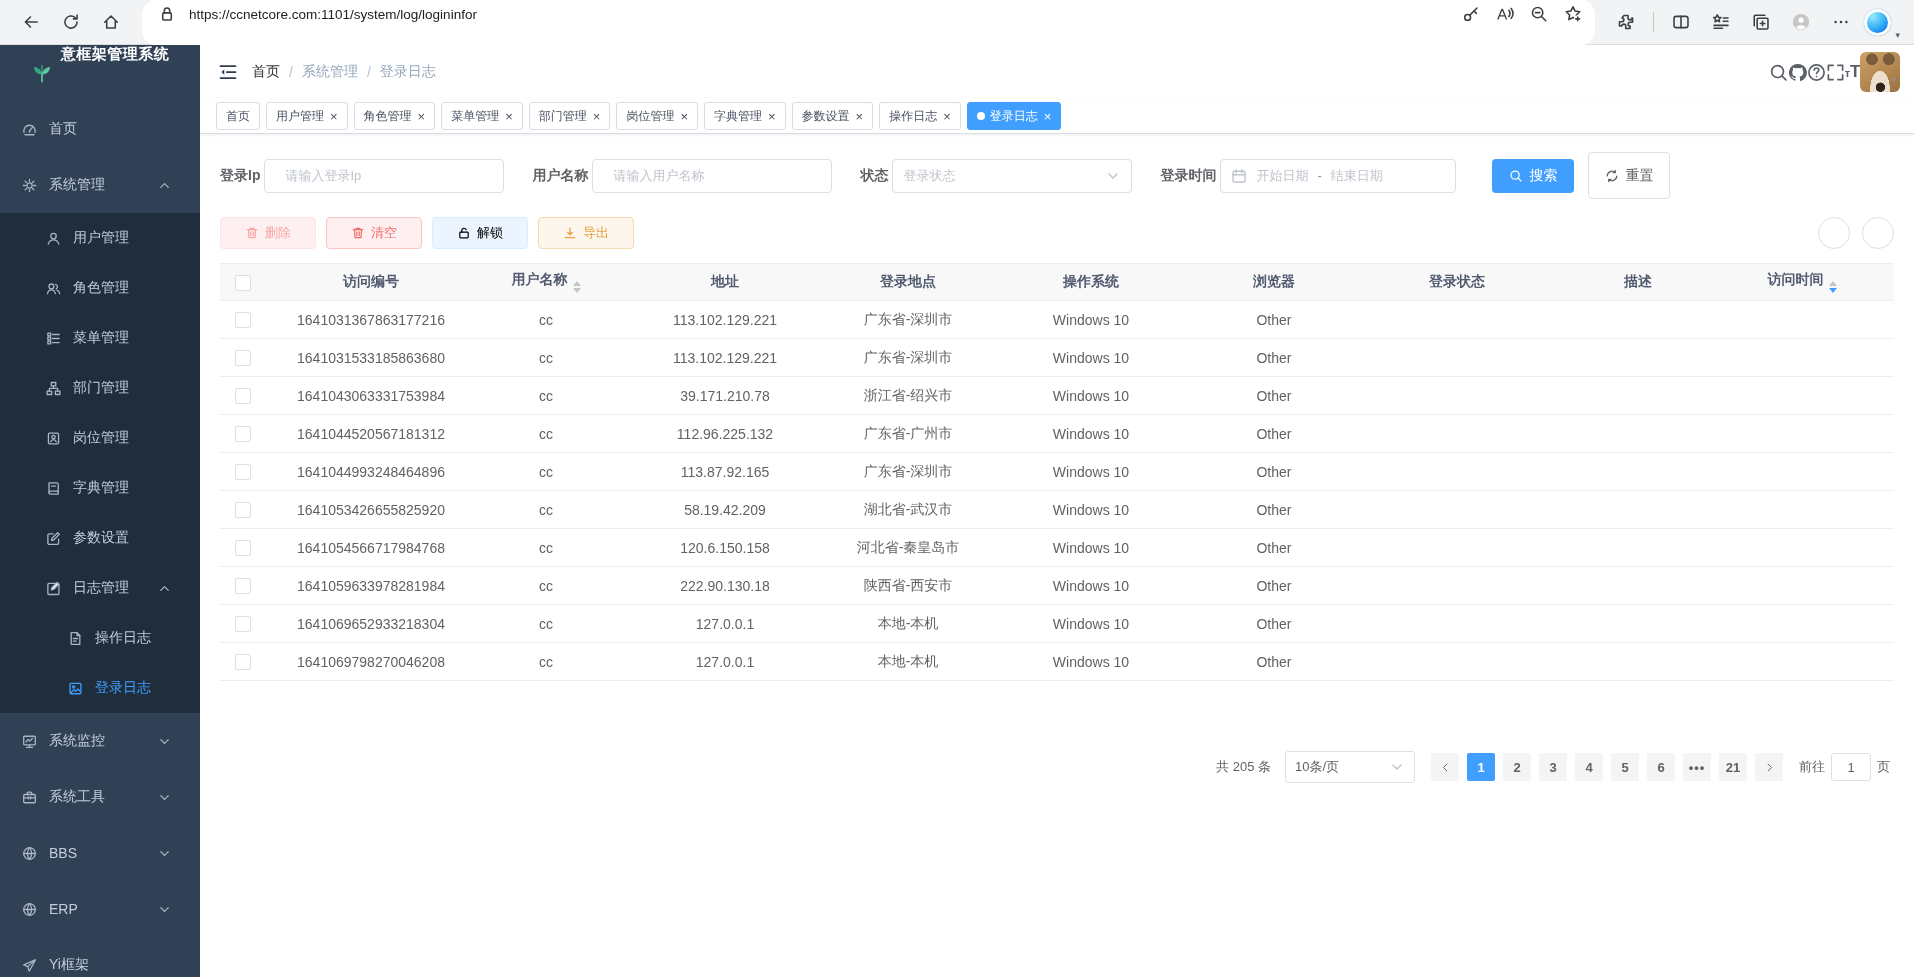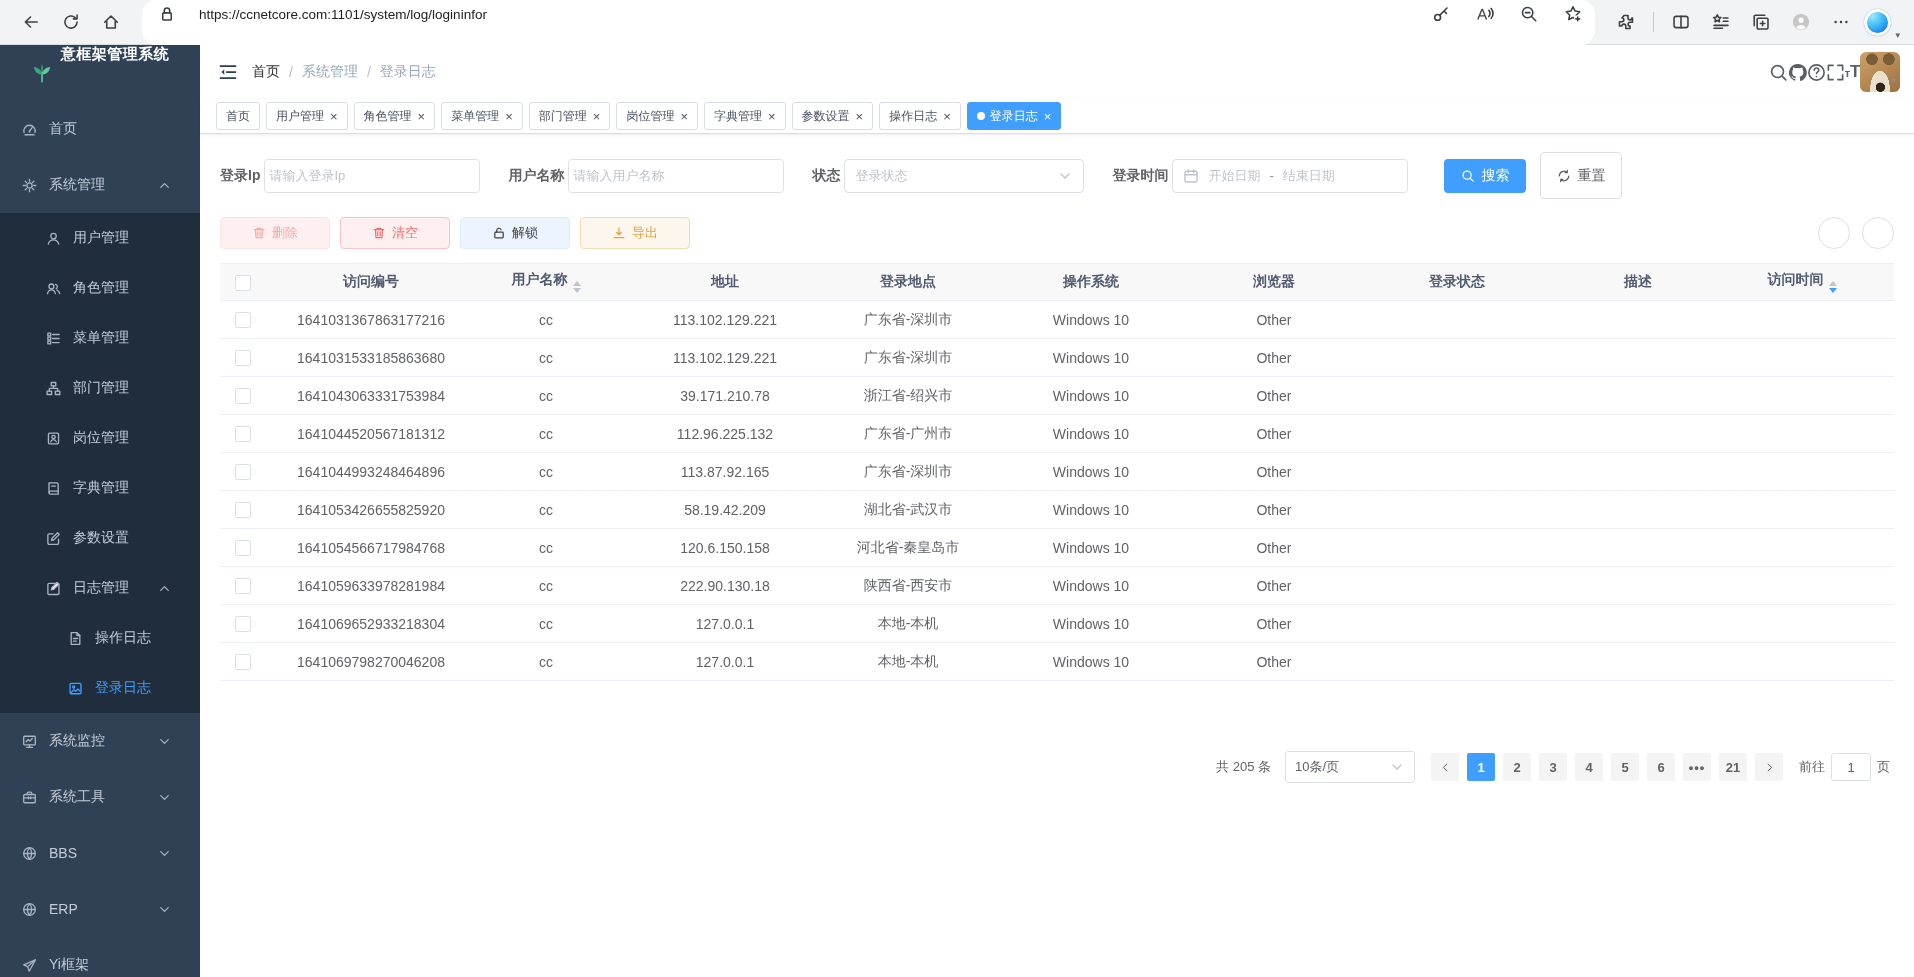--- a/index.html
+++ b/index.html
@@ -4,21 +4,21 @@
 <style>
   html,body{margin:0;padding:0}
   body{width:1914px;height:977px;overflow:hidden;font-family:"Liberation Sans","DejaVu Sans",sans-serif;background:#fff;-webkit-font-smoothing:antialiased}
   .ic{display:inline-flex;align-items:center;justify-content:center;flex:none}
   .ic svg{width:16px;height:16px;display:block}
 
   
   .browser{height:44px;background:#f1f3f4;border-bottom:1px solid #dadce0;display:flex;align-items:center;padding:0 14px;gap:6px}
   .bic{width:34px;height:32px;display:flex;align-items:center;justify-content:center;color:#3c4043;border-radius:6px;cursor:pointer}
   .bic svg{width:18px;height:18px}
-  .urlpill{flex:1;height:31px;background:#fff;border-radius:16px;display:flex;align-items:center;gap:20px;padding:0 10px 16px 13px;margin:0 8px;cursor:text}
+  .urlpill{flex:1;height:31px;background:#fff;border-radius:16px;display:flex;align-items:center;gap:10px;padding:0 10px 16px 13px;margin:0 8px;cursor:text}
   .urlpill .bic{width:24px}
   .url{flex:1;font-size:13.5px;color:#202124;white-space:nowrap;overflow:hidden}
   .vdiv{width:1px;height:20px;background:#c4c7c5;margin:0 4px}
   .copilot{width:27px;height:27px;border-radius:50%;flex:none;cursor:pointer;
     background:radial-gradient(circle at 32% 26%,#9beafc,#38b6f6 42%,#1479ec 72%,#0b55c8);
     box-shadow:inset 0 0 0 3px #fff,0 0 0 1px #e0e6ee}
   .cop-caret{color:#5f6368;font-size:9px;align-self:flex-end;margin:0 0 4px -2px}
 
   
   .app{display:flex;height:932px}
@@ -67,37 +67,37 @@
   .tab.active{background:#409eff;border-color:#409eff;color:#fff}
   .tclose{font-size:13px;line-height:1;margin-left:1px;cursor:pointer}
 
   
   .content{flex:1;padding:18px 20px 0;overflow:hidden}
 
   .search-row{display:flex;align-items:center}
   .fgroup{display:flex;align-items:center;gap:4px;margin-right:28px}
   .flabel{font-size:14px;font-weight:700;color:#606266;white-space:nowrap}
   .inp,.sel,.daterange{height:34px;border:1px solid #dcdfe6;border-radius:4px;background:#fff;font-size:13px;color:#606266;box-sizing:border-box;font-family:inherit}
-  .inp{width:216px;padding:0 4px;outline:none}
+  .inp{width:240px;padding:0 20px;outline:none}
   .inp::placeholder{color:#bfc4cc}
   .sel{width:240px;display:flex;align-items:center;justify-content:space-between;padding:0 10px;color:#bfc4cc;cursor:pointer}
   .sel .ic{color:#c0c4cc}
   .daterange{width:236px;display:flex;align-items:center;gap:9px;padding:0 10px;color:#bfc4cc;cursor:pointer}
   .daterange .ic{color:#c0c4cc}
   .dr-sep{color:#8a8f99}
   .btn{display:inline-flex;align-items:center;gap:6px;border-radius:4px;font-size:14px;cursor:pointer;border:1px solid transparent;font-family:inherit;white-space:nowrap}
   .btn .ic svg{width:14px;height:14px}
   .btn-primary{background:#409eff;color:#fff;height:34px;padding:12px 16px;margin-left:30px}
   .btn-plain{background:#fff;border-color:#dcdfe6;color:#606266;height:47px;padding:0 16px;margin-left:14px}
 
   .toolbar{display:flex;align-items:center;gap:10px;margin-top:18px}
-  .tb{height:32px;padding:0 31px;font-size:13px}
+  .tb{height:32px;padding:0 24px;font-size:13px}
   .tb-del{background:#fef0f0;border-color:#fde2e2;color:#f9a7a7;cursor:not-allowed}
   .tb-clear{background:#fef0f0;border-color:#fbc4c4;color:#f56c6c}
-  .tb-unlock{background:#ecf5ff;border-color:#d9ecff;color:#404040;cursor:not-allowed}
+  .tb-unlock{background:#ecf5ff;border-color:#d9ecff;color:#000000;cursor:not-allowed}
   .tb-export{background:#fdf6ec;border-color:#f5dab1;color:#e6a23c}
   .tb-right{margin-left:auto;display:flex;gap:12px}
   .circle-btn{width:30px;height:30px;border:1px solid #dcdfe6;border-radius:50%;display:flex;align-items:center;justify-content:center;color:#606266;cursor:pointer;background:#fff}
 
   table.grid{width:100%;border-collapse:collapse;table-layout:fixed;margin-top:14px}
   .grid th{background:#f8f8f9;color:#515a6e;font-size:14px;font-weight:700;height:36px;border-bottom:1px solid #ebeef5;border-top:1px solid #ebeef5;text-align:center;white-space:nowrap;padding:0 4px}
   .grid td{height:37px;color:#606266;font-size:14px;text-align:center;border-bottom:1px solid #ebeef5;white-space:nowrap;overflow:hidden;padding:0 4px}
   .cb{display:inline-block;width:14px;height:14px;border:1px solid #dcdfe6;border-radius:2px;background:#fff;vertical-align:middle;cursor:pointer}
   .sort{display:inline-flex;flex-direction:column;margin-left:5px;vertical-align:-2px}
   .sort i{display:block;width:0;height:0;border-left:4px solid transparent;border-right:4px solid transparent}

